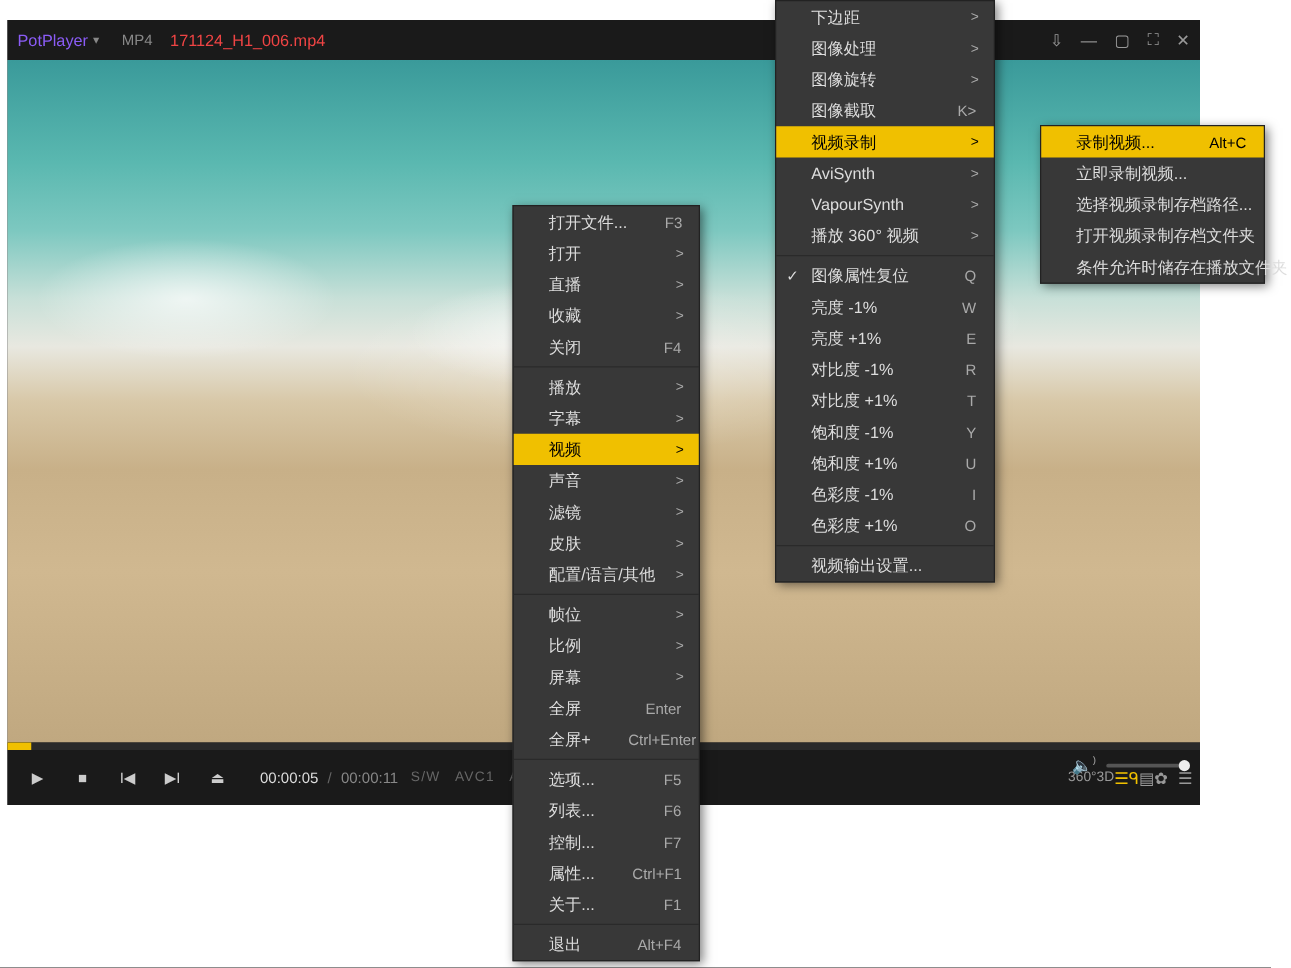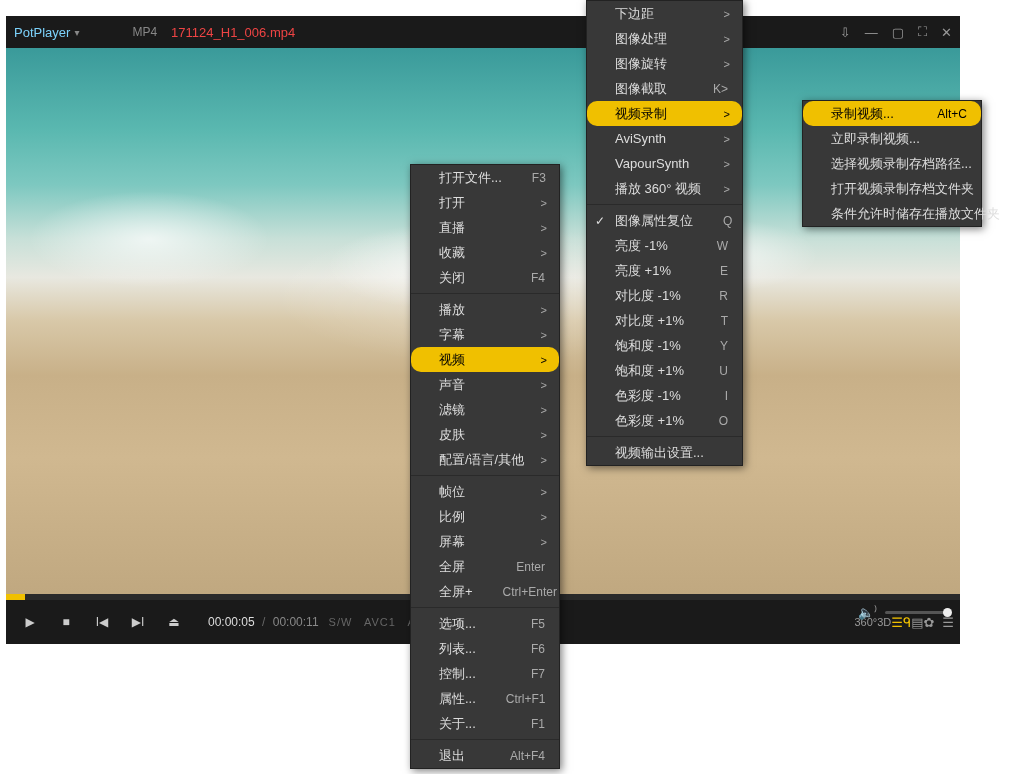--- a/index.html
+++ b/index.html
@@ -11,23 +11,23 @@
   width: 954px; height: 628px;
   background: #1a1a1a;
   display: flex; flex-direction: column;
 }
 
 .titlebar {
   height: 32px; background: #1a1a1a;
   display: flex; align-items: center;
   padding: 0 8px; font-size: 13px; color: #ccc;
 }
-.app-name { color: #7dd3fc; margin-right: 4px; }
+.app-name { color: #8b5cf6; margin-right: 4px; }
 .dropdown-arrow { color: #888; margin-right: 18px; font-size: 10px; }
-.format-badge { color: #888; margin-right: 14px; font-size: 12px; margin-left: 35px; }
+.format-badge { color: #888; margin-right: 14px; font-size: 12px; }
 .file-name { color: #ef4444; font-size: 13px; }
 .titlebar-spacer { flex: 1; }
 .titlebar-icons { display: flex; gap: 14px; align-items: center; color: #999; font-size: 13px; }
 .titlebar-icons span { cursor: pointer; }
 
 .video-area {
   flex: 1; position: relative; overflow: hidden;
   background: linear-gradient(180deg,
     #3a9a9a 0%, #5ab8b0 15%, #7dc8c0 25%,
     #c8e0d8 35%, #e8e8e0 42%, #d8c8a8 50%,
@@ -80,28 +80,28 @@
   border: 1px solid #222; font-size: 13px; color: #ddd;
   box-shadow: 2px 2px 8px rgba(0,0,0,0.5);
 }
 .menu-item {
   height: 25px; display: flex; align-items: center;
   padding: 0 14px 0 28px; cursor: pointer; position: relative;
 }
 .menu-item .label { flex: 1; white-space: nowrap; }
 .menu-item .shortcut { color: #aaa; margin-left: 30px; font-size: 12px; }
 .menu-item .arrow { color: #aaa; margin-left: 20px; font-size: 11px; position:absolute; right:12px; }
-.menu-item.selected { background: #f0c000; color: #000; border-radius: 10px; }
+.menu-item.selected { background: #f0c000; color: #000; }
 .menu-item.selected .shortcut, .menu-item.selected .arrow { color: #000; }
 .menu-item .check { position: absolute; left: 8px; color: #ddd; font-size: 12px; }
 .menu-sep { height: 1px; background: #2a2a2a; margin: 3px 0; }
 
 #menu1 { left: 410px; top: 164px; width: 150px; }
-#menu2 { left: 586px; top: 0px; width: 157px; }
-#menu3 { left: 802px; top: 100px; width: 180px; }
+#menu2 { left: 620px; top: 0px; width: 176px; }
+#menu3 { left: 832px; top: 100px; width: 180px; }
 </style>
 </head>
 <body>
 
 <div class="player-window">
   <div class="titlebar">
     <span class="app-name">PotPlayer</span>
     <span class="dropdown-arrow">▾</span>
     <span class="format-badge">MP4</span>
     <span class="file-name">171124_H1_006.mp4</span>

